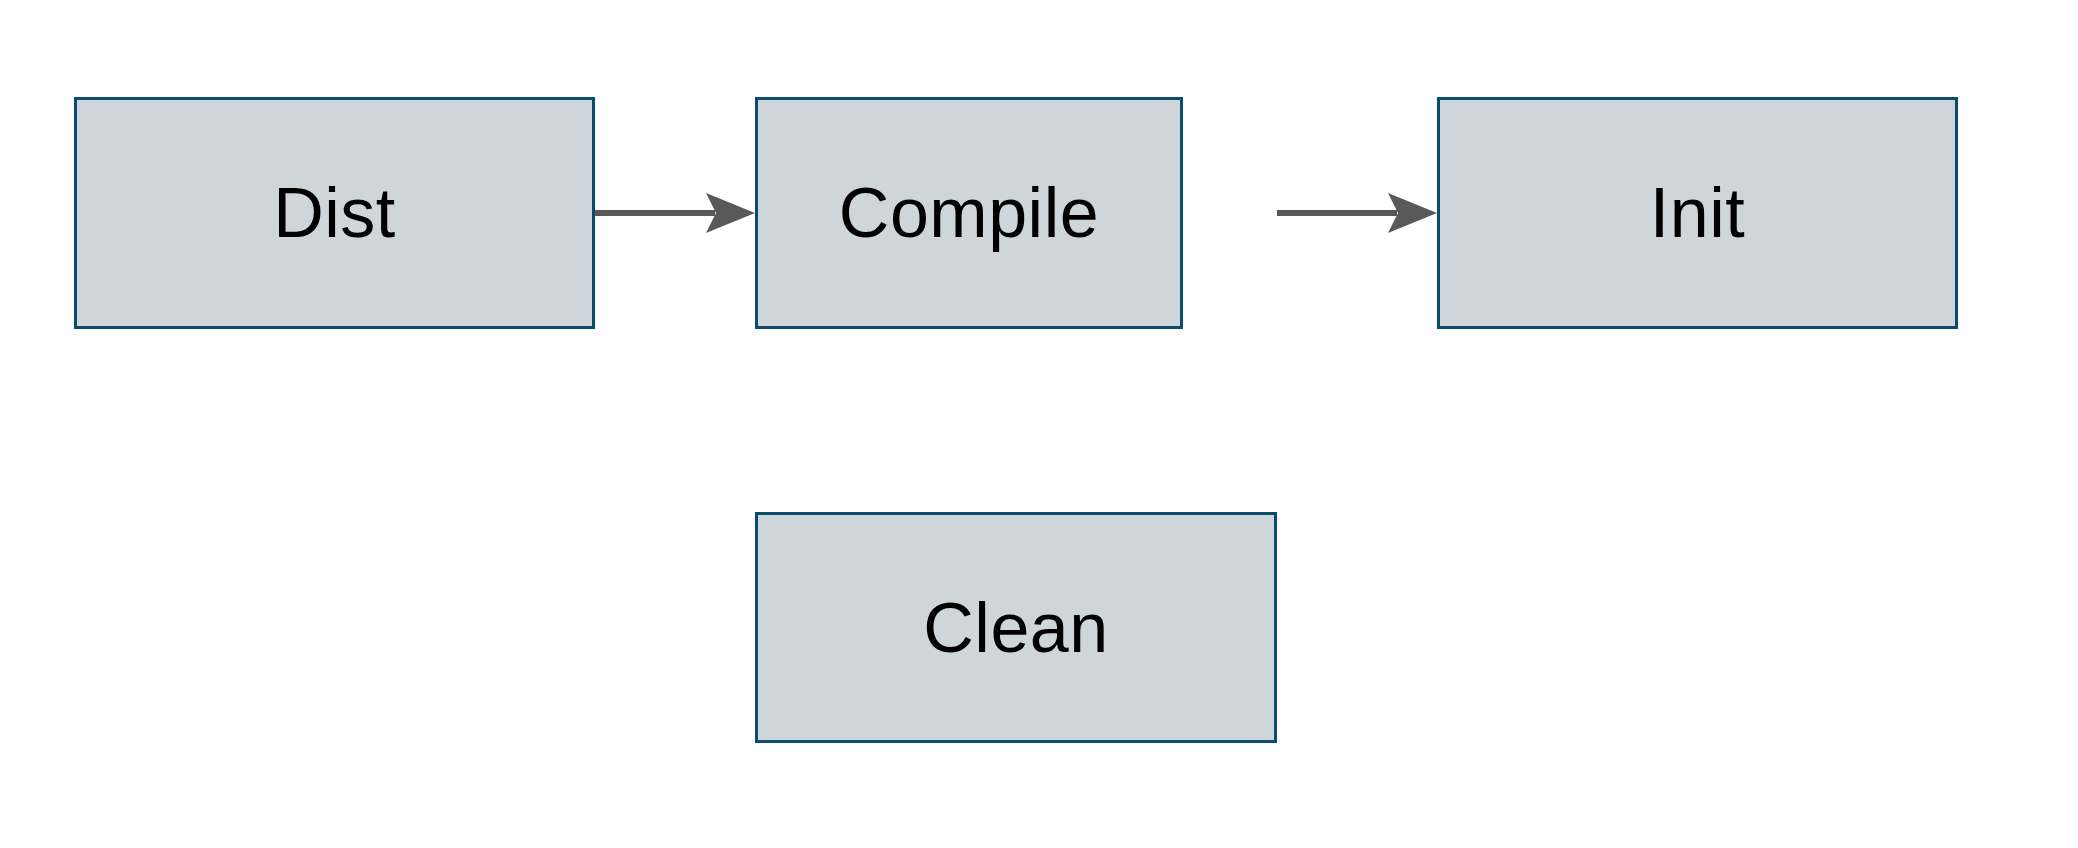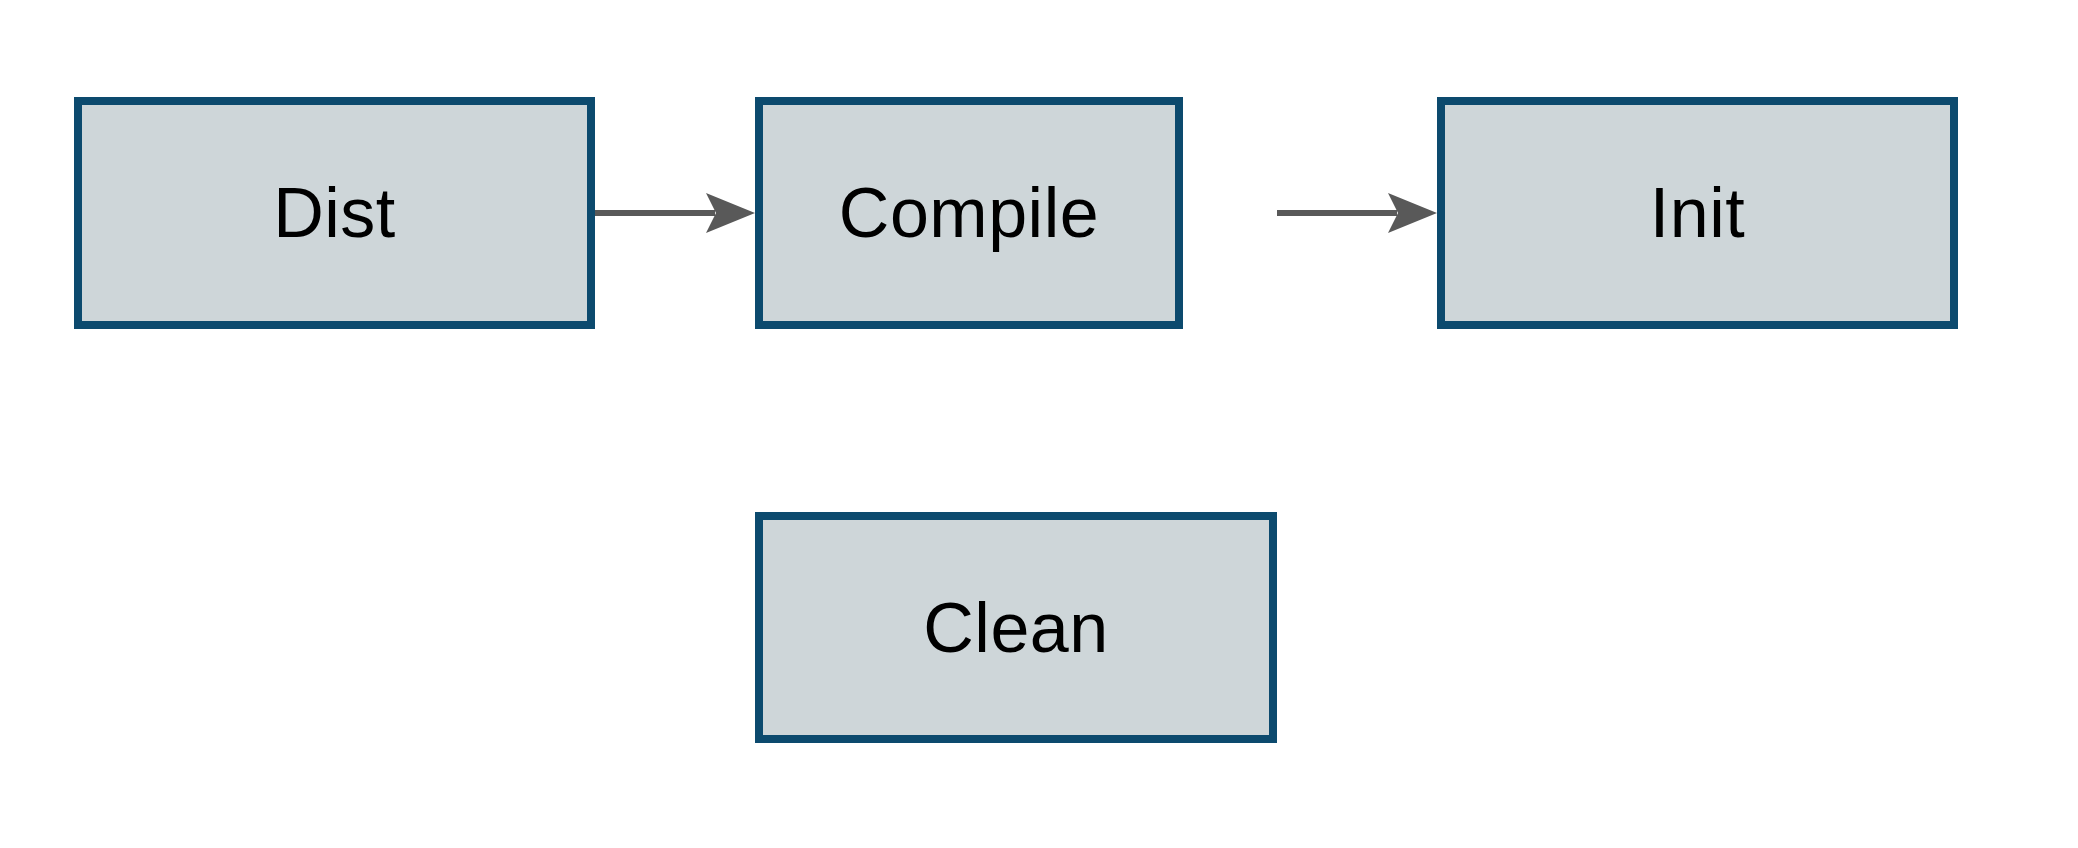--- a/index.html
+++ b/index.html
@@ -21,21 +21,21 @@
   }
 
   
   .node {
     position: absolute;
     box-sizing: border-box;
     display: flex;
     align-items: center;
     justify-content: center;
     background: #ced6d9;
-    border: 8px solid #0c4a6e;
+    border: 3px solid #0c4a6e;
   }
   .node-label {
     font-family: "Liberation Sans", sans-serif;
     font-size: 70px;
     font-weight: 400;
     line-height: 1;
     color: #000000;
     letter-spacing: 0.5px;
     white-space: nowrap;
     user-select: none;

